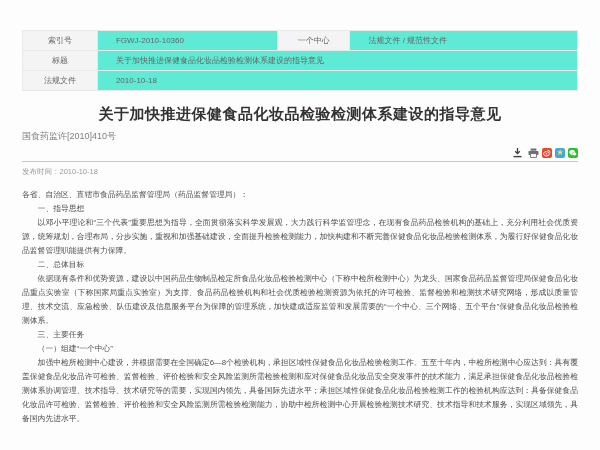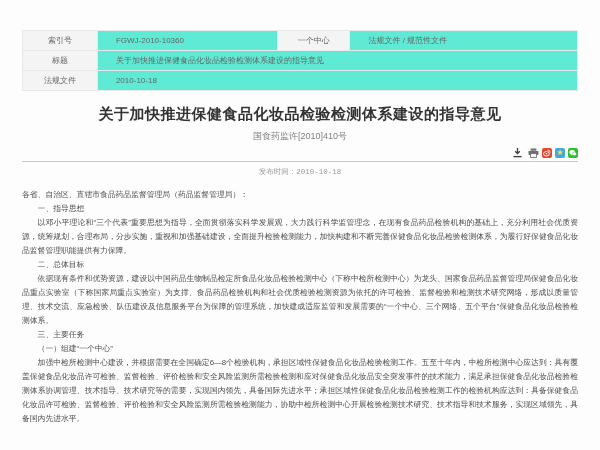--- a/index.html
+++ b/index.html
@@ -17,33 +17,33 @@
     padding:0 18px;overflow:hidden;white-space:nowrap;
   }
   td.lbl{background:#f4f4f4;text-align:center;color:#555;padding:0 2px;}
   td.val{background:#5eead4;color:#555;}
 
   
   h1.doc-title{
     margin:14px 0 0 0;text-align:center;font-size:15px;line-height:18px;
     font-weight:bold;color:#333;letter-spacing:0.5px;
   }
-  .doc-no{margin-top:7px;text-align:center;font-size:9px;color:#7f7f7f;}
+  .doc-no{margin-top:7px;font-size:9px;color:#7f7f7f;}
 
   
   .toolbar{display:flex;justify-content:flex-end;align-items:center;height:11px;margin-top:4px;}
   .tool-btn{display:inline-flex;align-items:center;justify-content:center;margin-left:6px;cursor:pointer;}
   .share{width:10px;height:10px;border-radius:2px;display:inline-flex;align-items:center;justify-content:center;margin-left:3px;cursor:pointer;}
   .share.weibo{background:#e6482e;}
   .share.qzone{background:#43a7e0;}
   .share.wechat{background:#2fbe2f;}
   .star{color:#ffe13d;font-size:8px;line-height:8px;transform:translateY(-0.5px);}
 
   .rule{border-top:1px solid #c9c9c9;margin-top:3px;}
-  .pub-time{margin-top:5px;text-align:center;font-size:7.5px;color:#9a9a9a;font-family:Liberation Mono, monospace;}
+  .pub-time{margin-top:5px;text-align:left;font-size:7.5px;color:#9a9a9a;}
 
   
   .article-body{margin-top:11px;font-size:7.8px;line-height:14px;color:#4d4d4d;text-align:justify;}
   .article-body p{margin:0;text-indent:2em;}
   .article-body p.no-indent{text-indent:0;font-family:Liberation Serif, serif;}
 </style>
 </head>
 <body>
 
 <div class="content">

